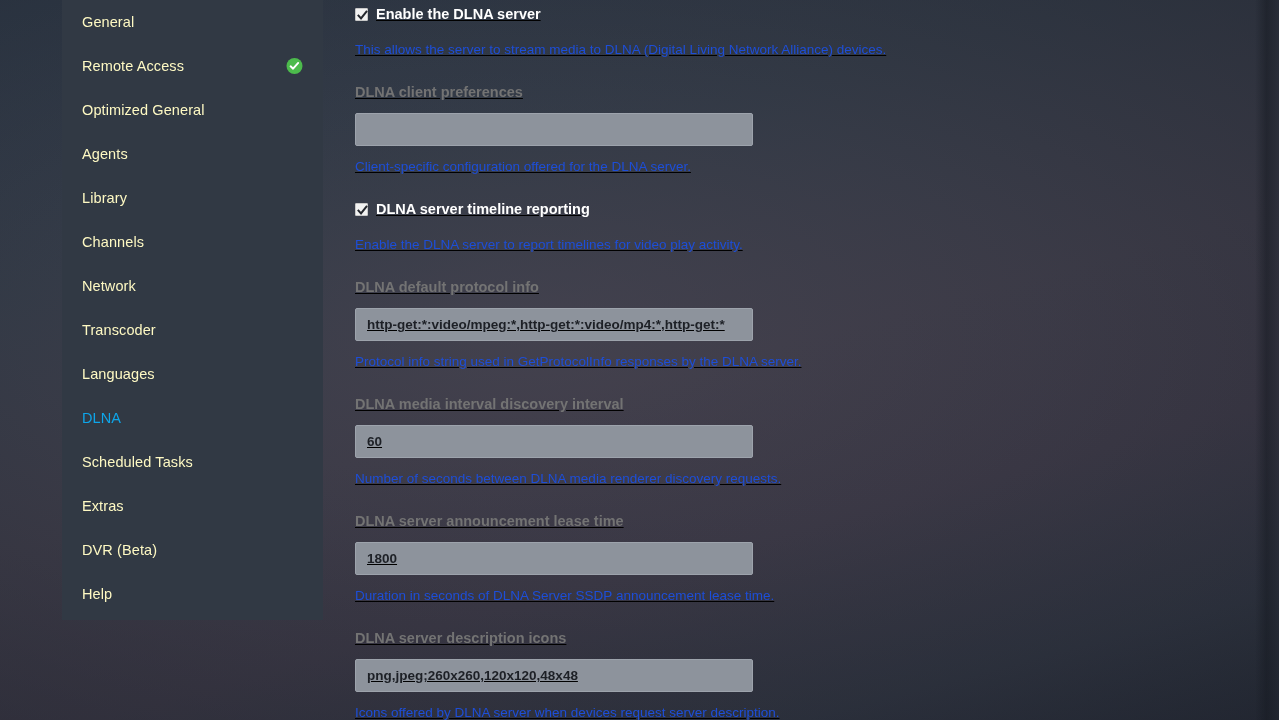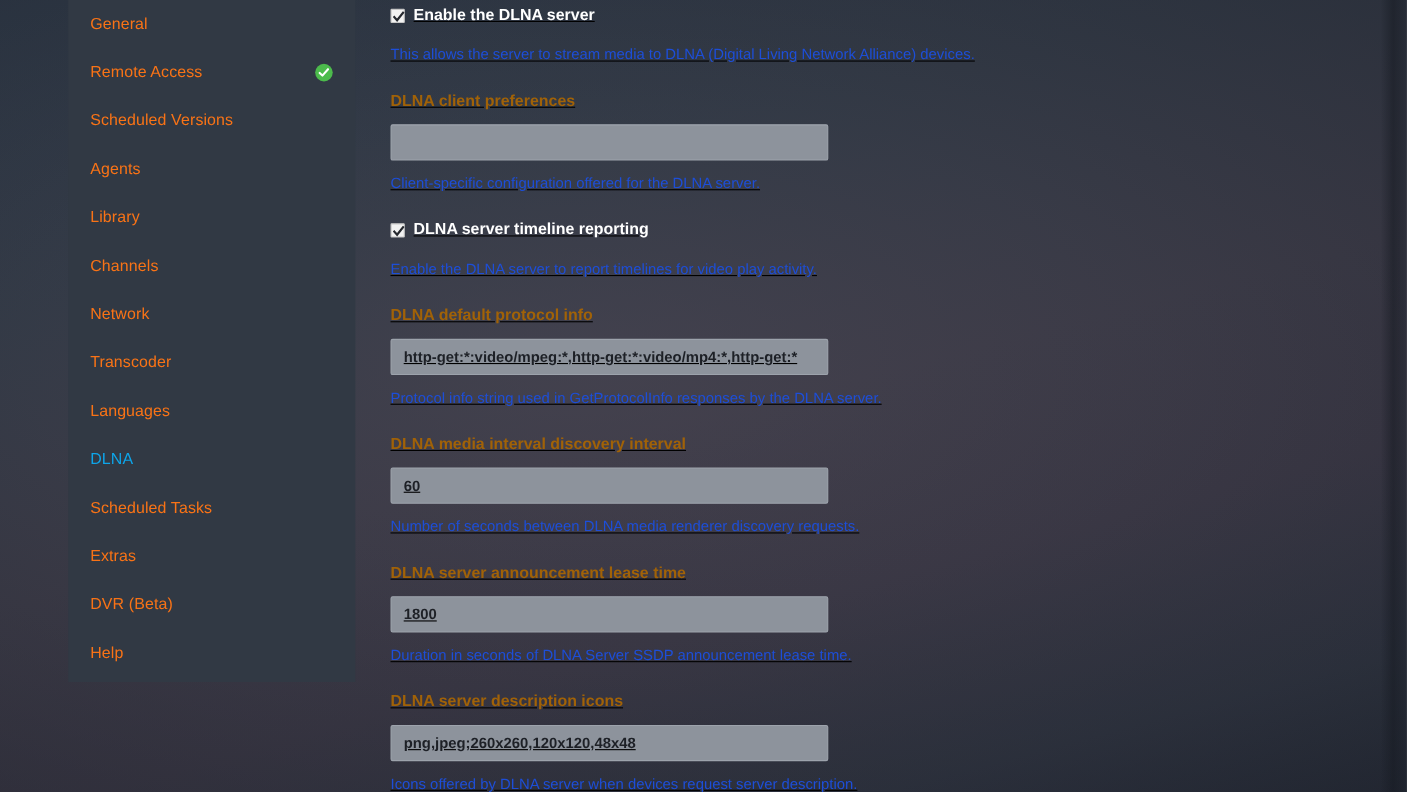--- a/index.html
+++ b/index.html
@@ -38,21 +38,21 @@
   }
   .nav-item {
     position: relative;
     height: 44px;
     display: flex; align-items: center;
     padding: 0 22px 0 20px;
     cursor: pointer;
   }
   .nav-label {
     font-size: 14.5px;
-    color: #f97316;
+    color: #fef9c3;
     letter-spacing: 0.1px;
     white-space: nowrap;
   }
   .nav-item.active .nav-label {
     color: #0ea5e9;
     font-weight: normal;
   }
   .check-badge {
     position: absolute;
     right: 20px; top: 50%;
@@ -87,21 +87,21 @@
   .cb svg { position: absolute; left: 1px; top: 1px; }
   .cb-label {
     font-size: 14.5px;
     font-weight: bold;
     color: #ffffff;
     line-height: 17px;
   }
   .field-label {
     font-size: 14.5px;
     font-weight: bold;
-    color: #a16207;
+    color: #737373;
     line-height: 17px;
   }
   .desc {
     font-size: 13.5px;
     color: #1d4ed8;
     line-height: 17px;
     white-space: nowrap;
   }
   .input {
     width: 398px;
@@ -139,21 +139,21 @@
         <span class="nav-label">General</span>
       </div>
       <div class="nav-item">
         <span class="nav-label">Remote Access</span>
         <span class="check-badge"><svg width="17" height="17" viewBox="0 0 17 17">
             <circle cx="8.5" cy="8.5" r="8" fill="#4cbb4c"></circle>
             <path d="M4.6 8.8 L7.1 11.2 L12.2 5.4" stroke="#ffffff" stroke-width="1.9" fill="none" stroke-linecap="round" stroke-linejoin="round"></path>
           </svg></span>
       </div>
       <div class="nav-item">
-        <span class="nav-label">Scheduled Versions</span>
+        <span class="nav-label">Optimized General</span>
       </div>
       <div class="nav-item">
         <span class="nav-label">Agents</span>
       </div>
       <div class="nav-item">
         <span class="nav-label">Library</span>
       </div>
       <div class="nav-item">
         <span class="nav-label">Channels</span>
       </div>

